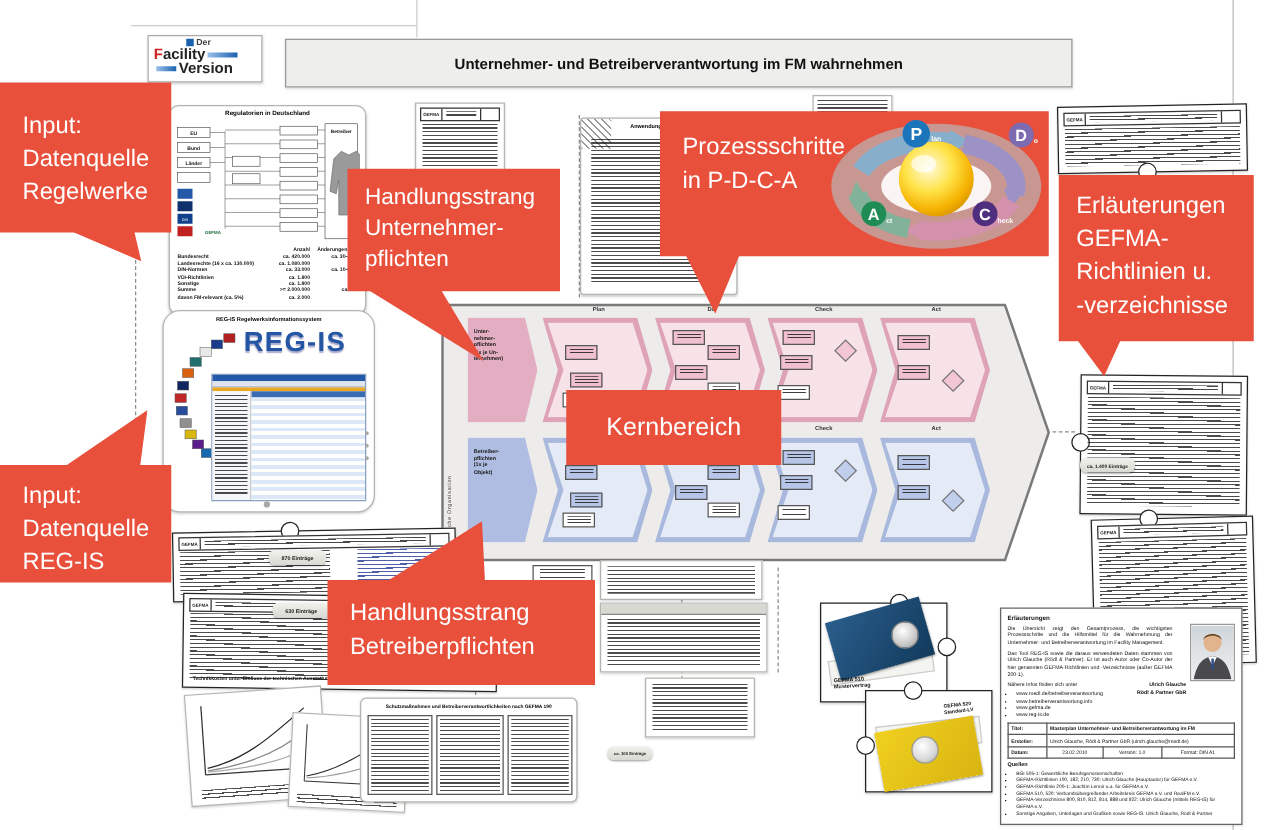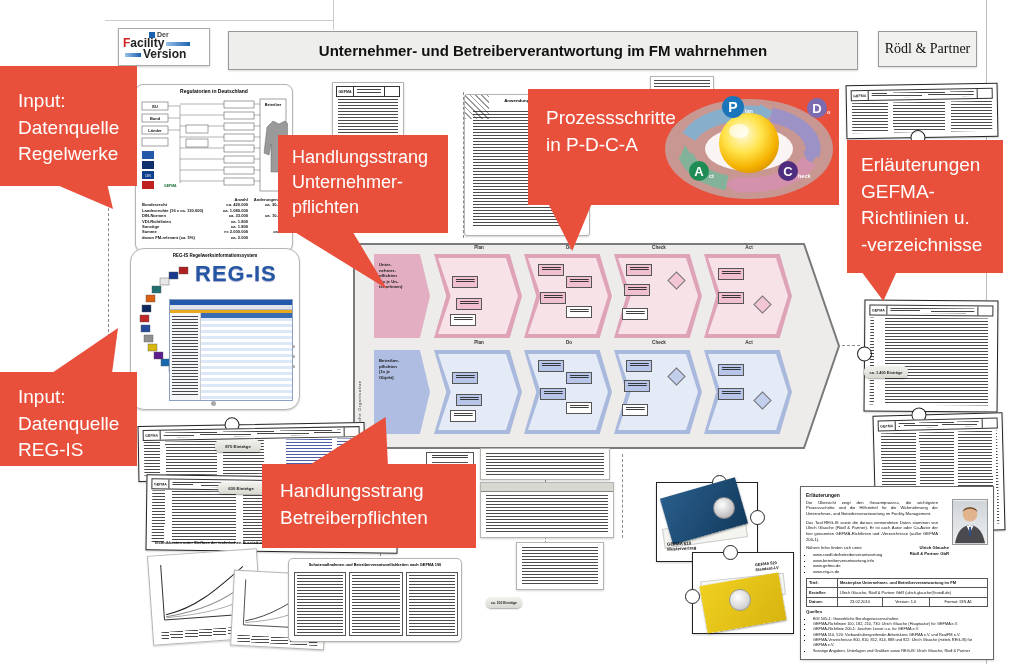--- a/index.html
+++ b/index.html
@@ -10,21 +10,21 @@
   .hairline{position:absolute;background:#bbb;}
   
   .logo-box{left:118px;top:28px;width:92px;height:38px;background:#fff;border:1px solid #aaa;
             box-shadow:0 1px 2px rgba(0,0,0,.2);padding:2px 4px;box-sizing:border-box;}
   .logo-der{font-size:7px;color:#444;font-weight:bold;margin-left:26px;line-height:7px;}
   .logo-der:before{content:"";display:inline-block;width:6px;height:6px;background:#1a62b0;margin-right:2px;vertical-align:middle;}
   .logo-fac{font-size:12px;font-weight:bold;color:#222;line-height:11px;white-space:nowrap;}
   .logo-fac .f{color:#d02020;}
   .bar{display:inline-block;height:4px;background:linear-gradient(90deg,#9cc0e8,#1a62b0);vertical-align:middle;margin:0 2px;}
   .title-bar{left:228px;top:31px;width:628px;height:37px;background:#eeeeec;border:1px solid #999;
-             display:flex;align-items:center;justify-content:center;font-weight:bold;font-size:15px;color:#111;
+             display:flex;align-items:center;justify-content:center;font-weight:bold;font-size:12px;color:#111;
              box-shadow:0 1px 2px rgba(0,0,0,.15);}
   .brand-box{left:878px;top:31px;width:97px;height:34px;background:#f0f0ee;border:1px solid #999;
              display:flex;align-items:center;justify-content:center;
              font-family:"Liberation Serif","DejaVu Serif",serif;font-size:14px;color:#111;
              box-shadow:0 1px 2px rgba(0,0,0,.15);}
   
   .callout{position:absolute;background:#e8503c;color:#fff;z-index:20;white-space:pre-line;
            font-size:19px;line-height:1.4;box-sizing:border-box;}
   .tail{position:absolute;background:#e8503c;z-index:19;}
   
@@ -97,21 +97,20 @@
   <div class="hairline" style="left:986px;top:0;width:1px;height:664px;"></div>
   <div class="hairline" style="left:105px;top:20px;width:228px;height:1px;background:#ccc;"></div>
   <div class="hairline" style="left:333px;top:0;width:1px;height:30px;background:#ccc;"></div>
 
   <div class="abs logo-box">
     <div class="logo-der">Der</div>
     <div class="logo-fac"><span class="f">F</span><span>acility</span><span class="bar" style="width:24px;"></span></div>
     <div class="logo-fac"><span class="bar" style="width:16px;"></span><span>Version</span></div>
   </div>
   <div class="abs title-bar">Unternehmer- und Betreiberverantwortung im FM wahrnehmen</div>
-  <div class="abs brand-box">Rödl &amp; Partner</div>
 
   <div class="card" style="left:135px;top:84px;width:156px;height:166px;border-radius:8px;">
     <div style="text-align:center;font-size:5px;font-weight:bold;margin-top:3px;">Regulatorien in Deutschland</div>
     <svg width="148" height="100" style="position:absolute;left:4px;top:10px;" viewBox="0 0 148 100">
       <path d="M28,11 H40 M28,23 H40 M28,35 H40 M40,10 V88 M40,9 H84 M40,20 H84 M40,31 H84 M40,42 H84 M40,53 H84 M40,64 H84 M40,75 H84 M40,86 H84 M114,9 H120 M114,20 H120 M114,31 H120 M114,42 H120 M114,53 H120 M114,64 H120 M114,75 H120 M114,86 H120" stroke="#666" stroke-width="0.5" fill="none"></path>
       <g fill="#fff" stroke="#444" stroke-width="0.5">
         <rect x="2" y="7" width="26" height="8"></rect>
           <rect x="2" y="19" width="26" height="8"></rect>
           <rect x="2" y="31" width="26" height="8"></rect>
           <rect x="2" y="43" width="26" height="8"></rect>
@@ -606,20 +605,21 @@
     </svg>
   </div>
   <div class="tail" style="left:548px;top:203px;width:44px;height:48px;clip-path:polygon(0 0,100% 0,55% 100%);"></div>
 
   <div class="callout" style="left:847px;top:140px;width:156px;height:133px;padding:12px 0 0 14px;">Erläuterungen
 GEFMA-
 Richtlinien u.
 -verzeichnisse</div>
   <div class="tail" style="left:861px;top:271px;width:36px;height:30px;clip-path:polygon(0 0,100% 0,62% 100%);"></div>
 
+  <div class="callout" style="left:453px;top:312px;width:172px;height:60px;display:flex;align-items:center;justify-content:center;font-size:20px;">Kernbereich</div>
 
   <div class="tail" style="left:52px;top:328px;width:66px;height:45px;clip-path:polygon(0 100%,91% 100%,100% 0);"></div>
   <div class="callout" style="left:0;top:372px;width:137px;height:94px;padding:12px 0 0 18px;">Input:
 Datenquelle
 REG-IS</div>
 
   <div class="tail" style="left:308px;top:417px;width:80px;height:49px;clip-path:polygon(0 100%,100% 100%,97% 0);"></div>
   <div class="callout" style="left:262px;top:464px;width:214px;height:84px;padding:14px 0 0 18px;">Handlungsstrang
 Betreiberpflichten</div>
 

